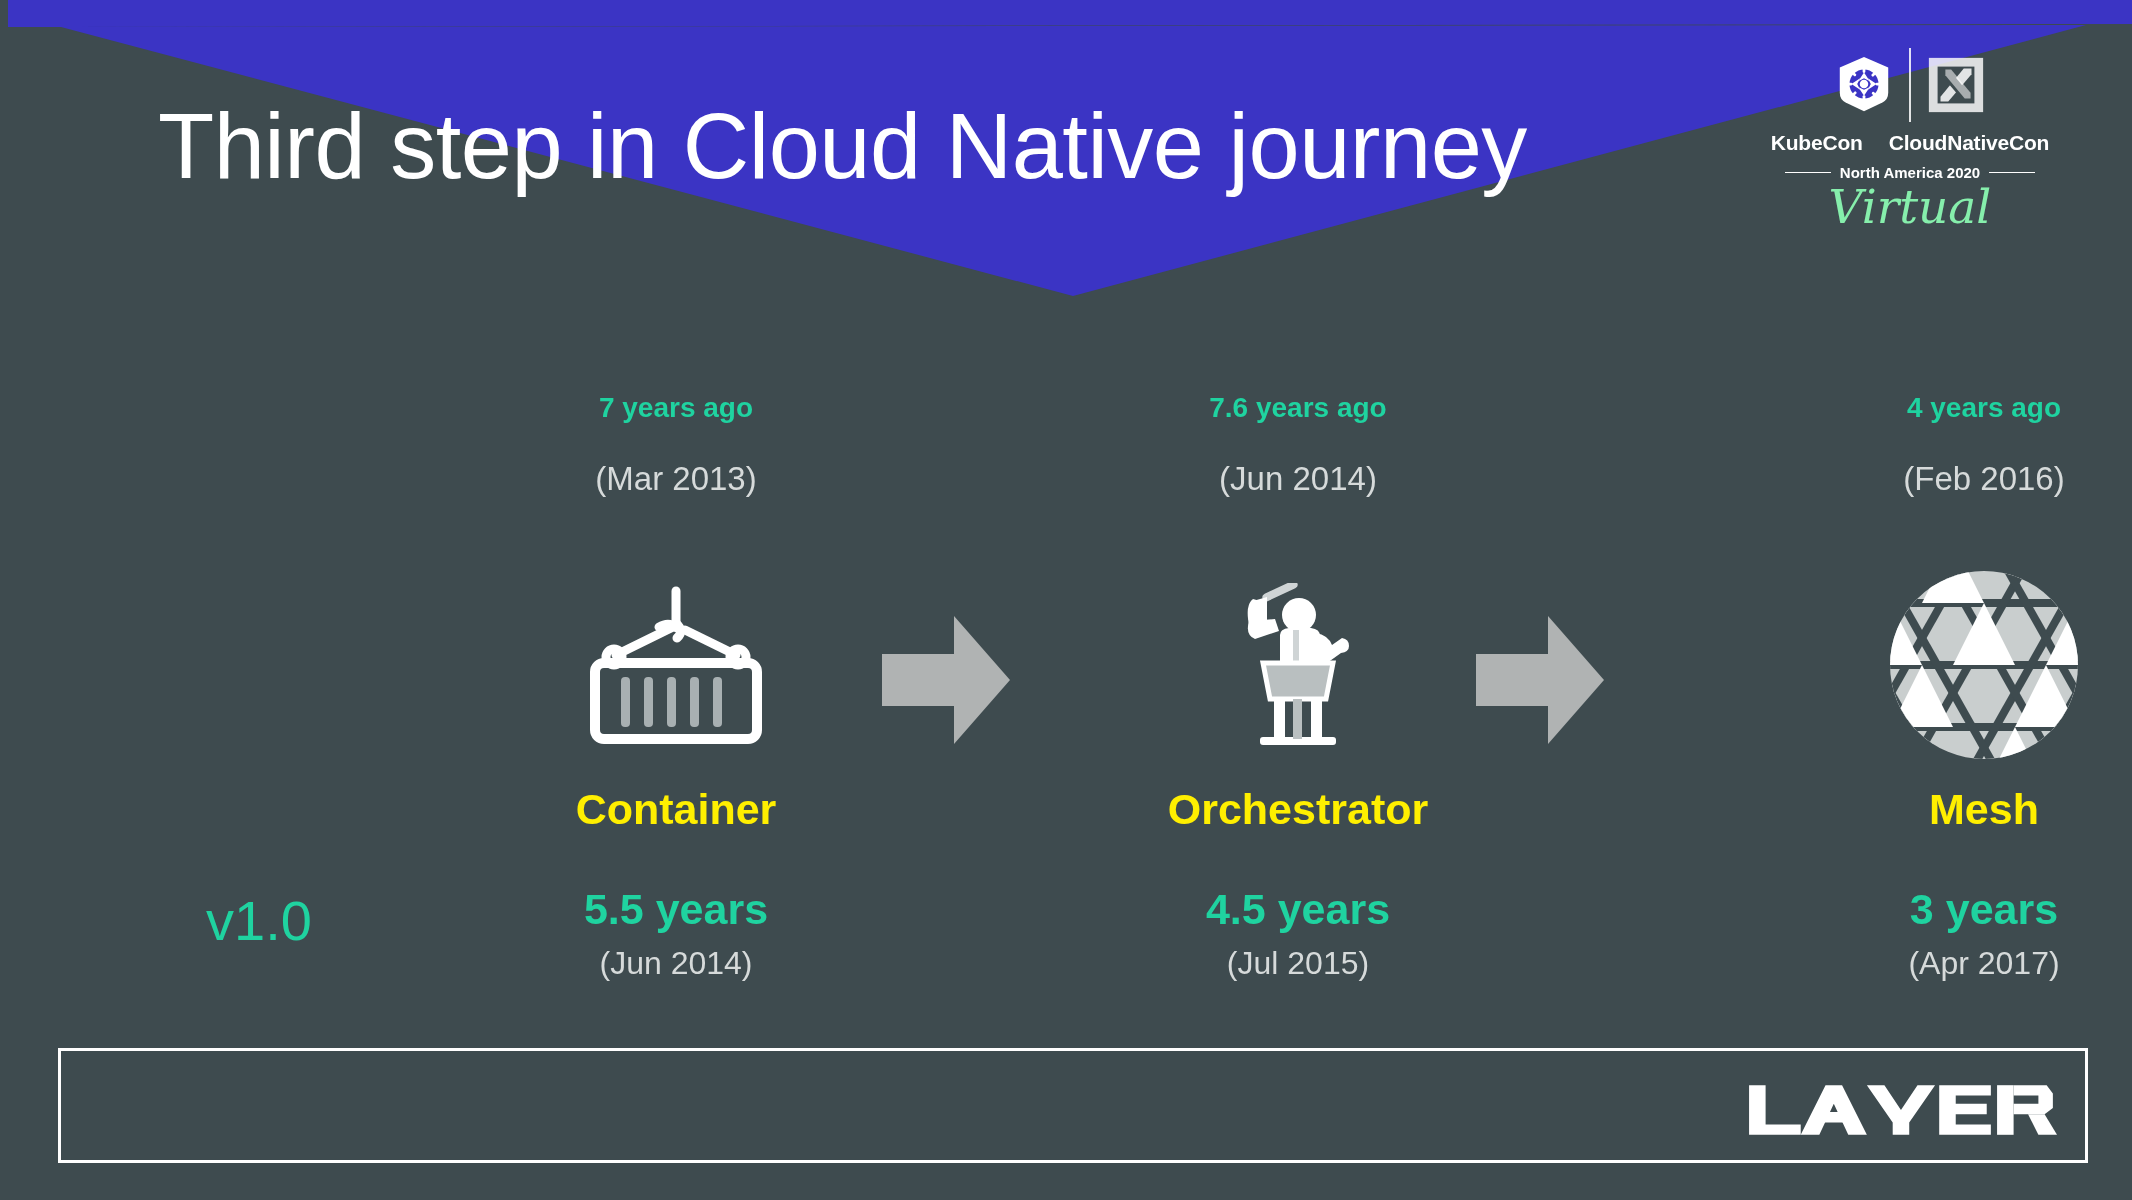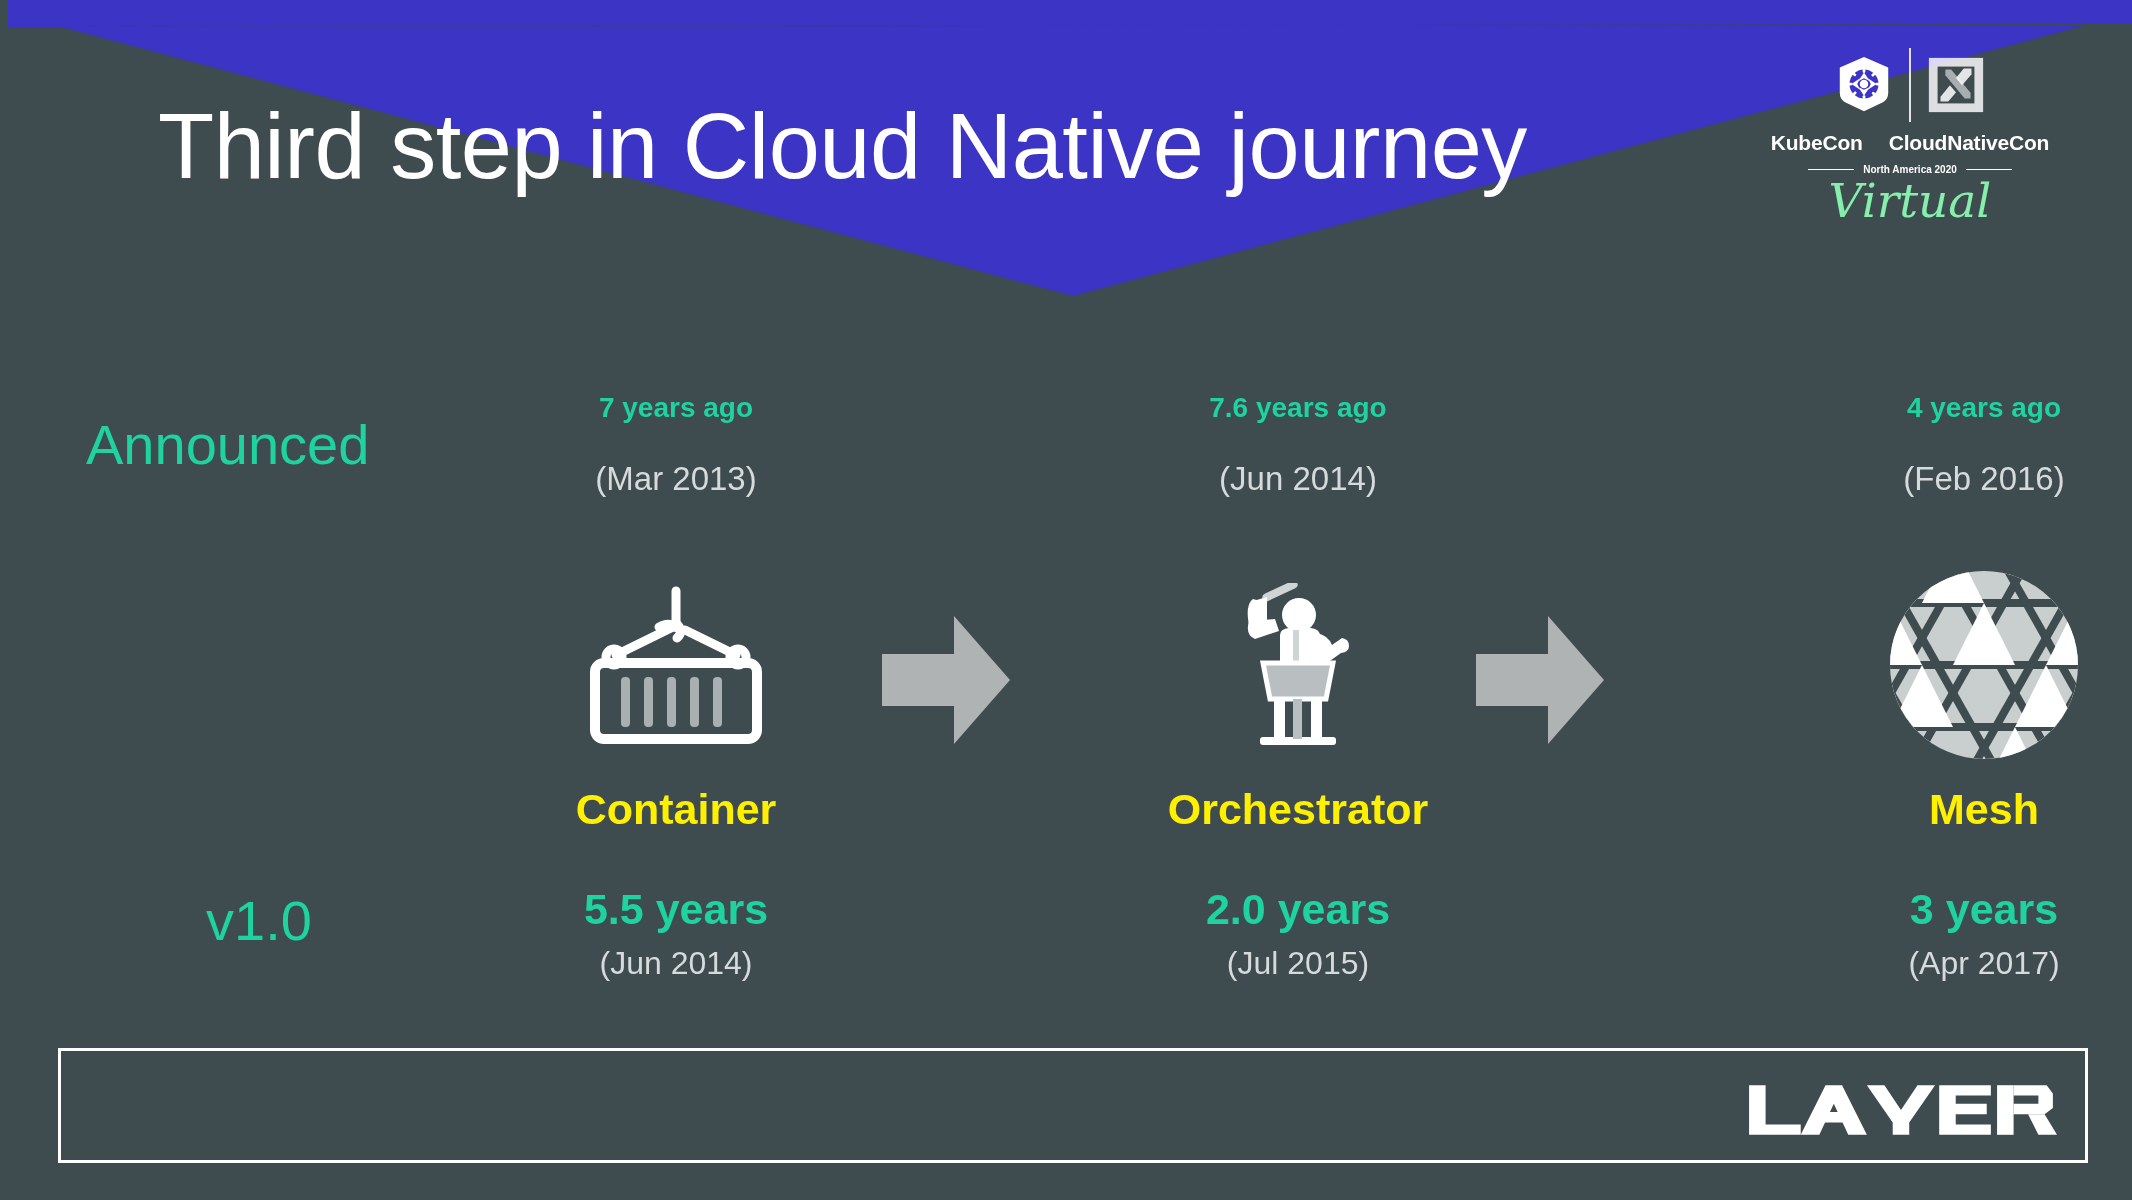--- a/index.html
+++ b/index.html
@@ -58,21 +58,21 @@
   .kc-namediv{
     width:2px;height:26px;background:#ffffff;margin:0 13px;
     position:relative;top:4px;
   }
   .kc-rule{
     display:flex;align-items:center;justify-content:center;
     margin-top:9px;
   }
   .kc-rule .ln{height:1.5px;background:#ffffff;flex:1;max-width:46px;}
   .kc-region{
-    font-size:10px;font-weight:bold;color:#ffffff;margin:0 9px;white-space:nowrap;
+    font-size:15px;font-weight:bold;color:#ffffff;margin:0 9px;white-space:nowrap;
   }
   .kc-virtual{
     margin-top:2px;
     font-family:"DejaVu Serif", serif;
     font-style:italic;
     font-size:47px;
     color:#86efac;
     line-height:1;
   }
   
@@ -194,21 +194,20 @@
       <span class="kc-name">CloudNativeCon</span>
     </div>
     <div class="kc-rule">
       <span class="ln"></span>
       <span class="kc-region">North America 2020</span>
       <span class="ln"></span>
     </div>
     <div class="kc-virtual">Virtual</div>
   </div>
 
-  <div class="rowlabel" id="announced-label">Announced</div>
   <div class="rowlabel" id="v10-label">v1.0</div>
 
   <div class="col" id="col-0">
     <div class="ann">7 years ago</div>
     <div class="sub-ann">(Mar 2013)</div>
     <div class="icon-wrap">
       <svg width="190" height="165" viewBox="0 0 190 165">
         <g fill="none" stroke="#ffffff" stroke-width="9" stroke-linecap="round" stroke-linejoin="round">
           <path d="M95 8 L95 40"></path>
           <path d="M95 40 Q104 48 96 55"></path>
@@ -255,21 +254,21 @@
         <polygon points="40,80 110,80 103,116 47,116" fill="#b9bfc0" stroke="#ffffff" stroke-width="5"></polygon>
         <g fill="#ffffff">
           <rect x="51" y="116" width="11" height="40"></rect>
           <rect x="88" y="116" width="11" height="40"></rect>
           <rect x="37" y="154" width="76" height="8" rx="3"></rect>
         </g>
         <rect x="70" y="116" width="9" height="40" fill="#b9bfc0"></rect>
       </svg>
     </div>
     <div class="name">Orchestrator</div>
-    <div class="rel">2.0 years</div>
+    <div class="rel">4.5 years</div>
     <div class="sub-rel">(Jul 2015)</div>
   </div>
 
   <svg class="arrow" id="arrow-1" viewBox="0 0 140 140">
     <polygon points="6,44 78,44 78,6 134,70 78,134 78,96 6,96" fill="#b0b3b3"></polygon>
   </svg>
 
   <div class="col" id="col-2">
     <div class="ann">4 years ago</div>
     <div class="sub-ann">(Feb 2016)</div>

